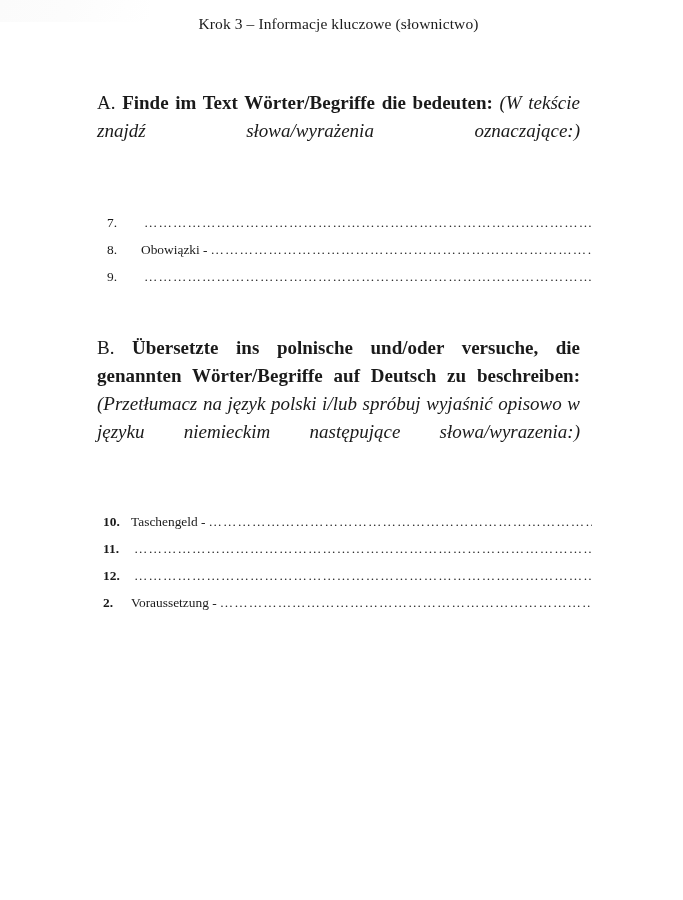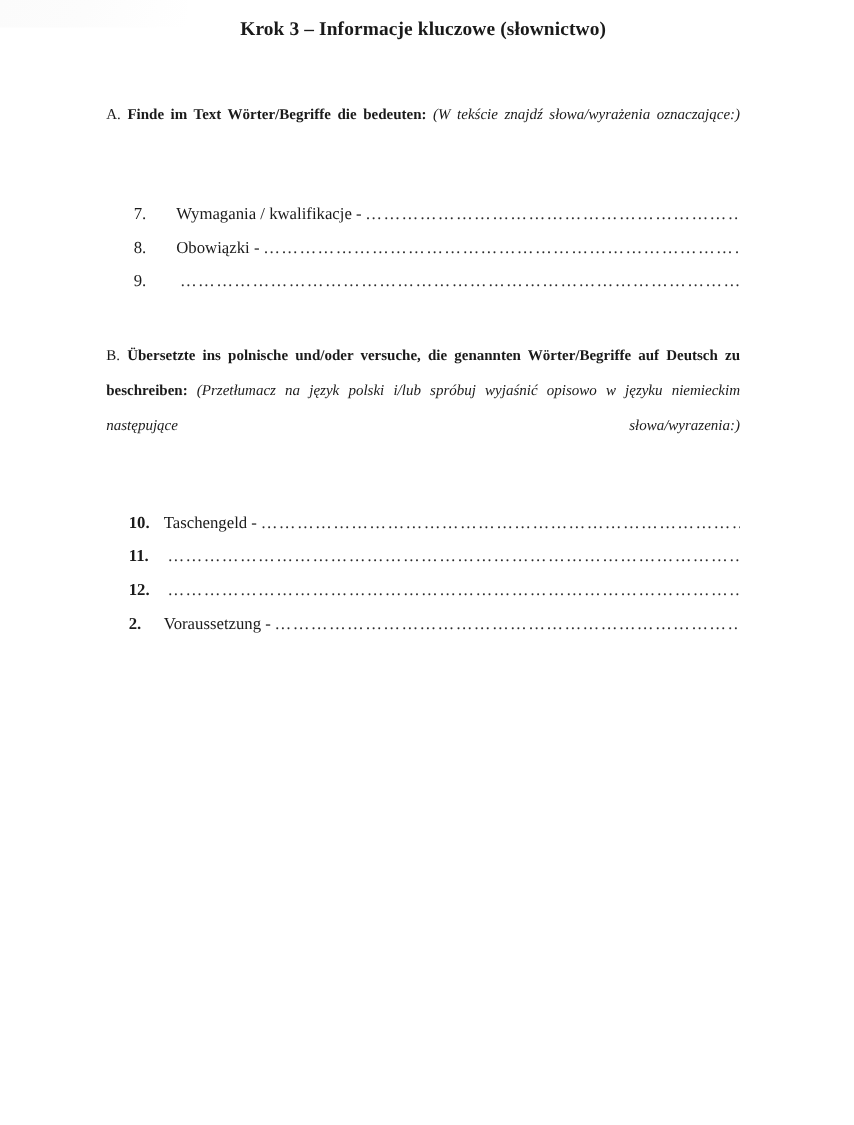--- a/index.html
+++ b/index.html
@@ -33,30 +33,30 @@
     left: 85px;
     top: 0;
     width: 507px;           
   }
 
   .doc-title {
     margin: 0;
     padding-top: 15px;
     text-align: center;
     font-size: 15.5px;
-    font-weight: bold;
+    font-weight: normal;
     letter-spacing: 0.1px;
   }
 
   
   .section {
-    margin: 0;
+    margin: 12px;
     text-align: justify;
     text-justify: inter-word;
-    font-size: 12px;
+    font-size: 19px;
     line-height: 28px;
   }
   .section-a { padding-top: 44px; }
   .section-b { padding-top: 32px; }
 
   .sec-marker {
     font-weight: normal;
   }
   .sec-prompt {
     font-weight: bold;
@@ -121,21 +121,20 @@
 
   <p class="section section-a">
     <span class="sec-marker">A.</span>
     <span class="sec-prompt">Finde im Text Wörter/Begriffe die bedeuten:</span>
     <span class="sec-gloss">(W tekście znajdź słowa/wyrażenia oznaczające:)</span>
   </p>
 
   <ol class="answer-list group-a">
     <li class="answer-item">
       <span class="item-num">7.</span>
-      <span class="item-text">Wymagania / kwalifikacje -</span>
       <span class="item-dots">…………………………………………………………………………………………………………………………………………</span>
     </li>
     <li class="answer-item">
       <span class="item-num">8.</span>
       <span class="item-text">Obowiązki -</span>
       <span class="item-dots">…………………………………………………………………………………………………………………………………………</span>
     </li>
     <li class="answer-item">
       <span class="item-num">9.</span>
       <span class="item-dots">…………………………………………………………………………………………………………………………………………</span>

